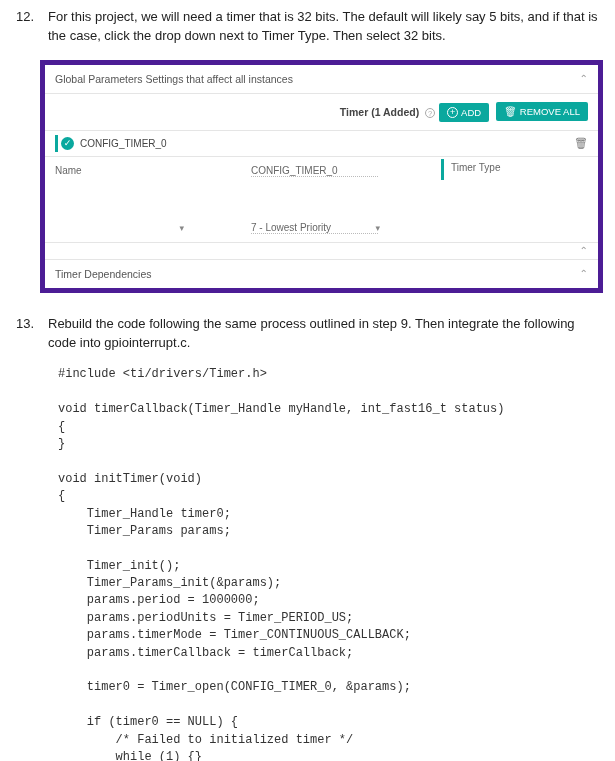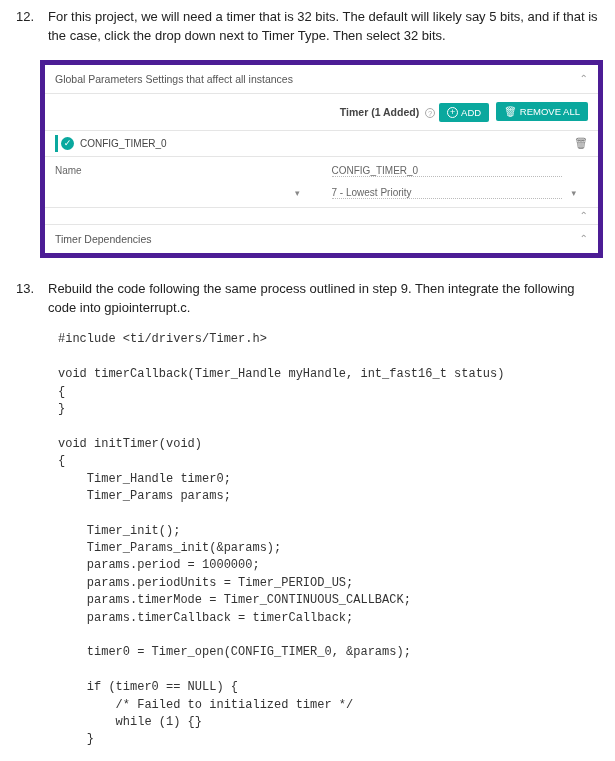--- a/index.html
+++ b/index.html
@@ -80,22 +80,23 @@
     .check-circle {
       width:13px;height:13px;border-radius:50%;
       background:#0aa89e;color:#fff;font-size:9px;line-height:13px;text-align:center;
     }
     .trash {
       margin-left:auto; color:#777; font-size:11px;
     }
     .props {
       border-top:1px solid #e5e5e5;
       display:grid;
-      grid-template-columns: 1fr 1fr;
+      grid-template-columns: 1fr 1fr 1fr;
       row-gap:0;
+      gap:35px;
     }
     .prop-label, .prop-val {
       padding: 5px 10px;
       font-size:10px;
       color:#666;
     }
     .prop-label.first, .prop-val.first { padding-top:8px; }
     .prop-val { position:relative; }
     .prop-val .underline-inp {
       display:block;
@@ -165,20 +166,21 @@
     <span style="font-size:10px;color:#444;">CONFIG_TIMER_0</span>
     <span class="trash">🗑</span>
   </div>
 
   <div class="props">
     <div class="prop-label first">Name</div>
     <div class="prop-val first">
       <input class="underline-inp" value="CONFIG_TIMER_0" style="">
     </div>
 
+    <div class="prop-label prop-row-accent" style="padding-left:14px;">Timer Type</div>
     <div class="prop-val">
       <span class="dd-arrow">▾</span>
     </div>
 
     <div class="prop-val" style="padding-bottom:8px;">
       <span class="underline-inp" style="display:inline-block;width:90%;">7 - Lowest Priority</span>
       <span class="dd-arrow">▾</span>
     </div>
   </div>
 

